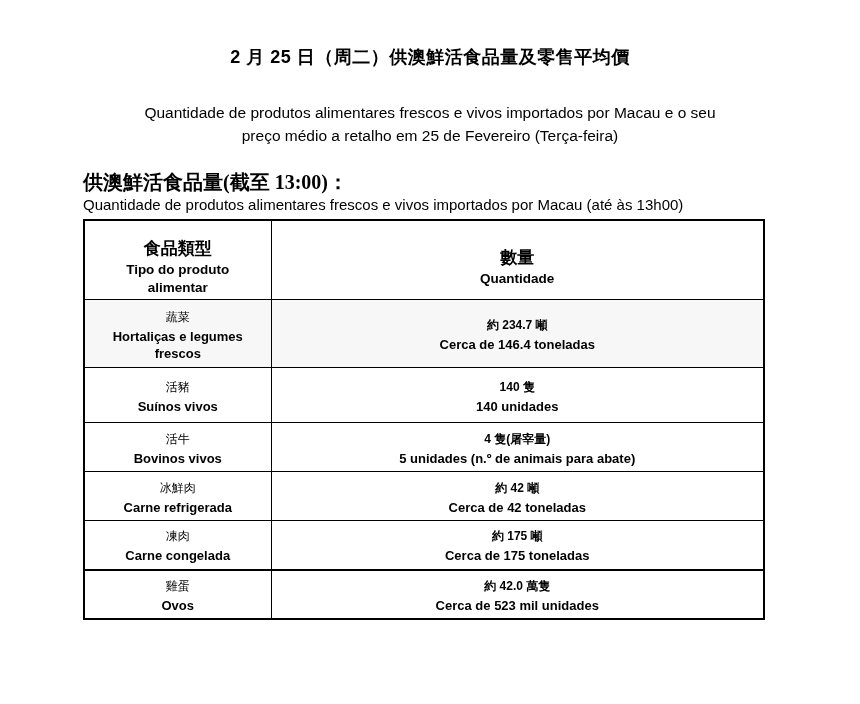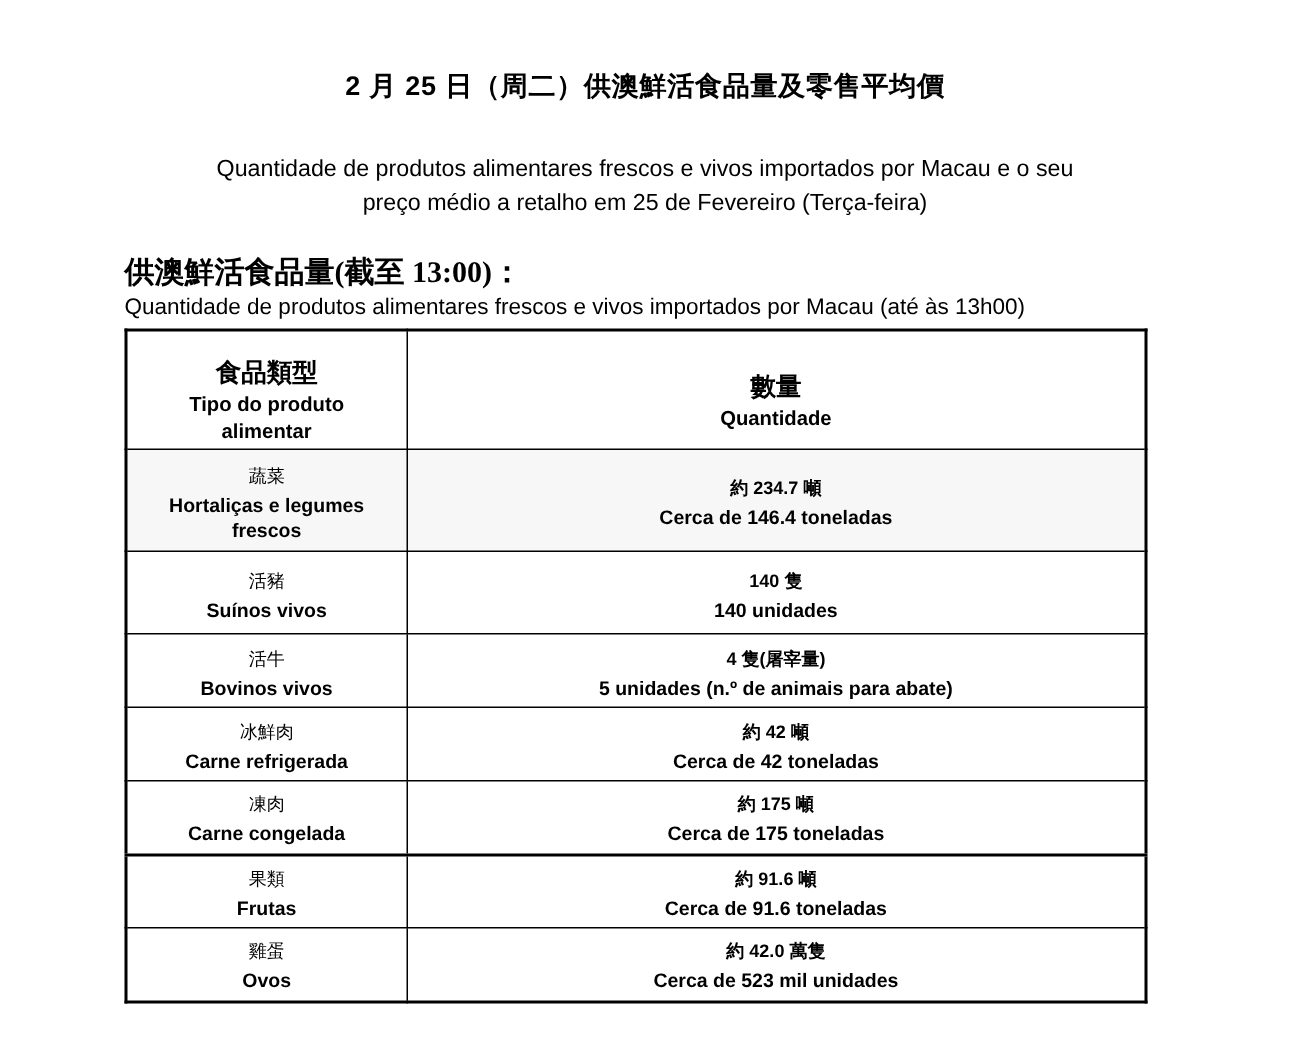--- a/index.html
+++ b/index.html
@@ -177,30 +177,20 @@
       <div class="zh">凍肉</div>
       <div class="pt">Carne congelada</div>
     </td>
     <td>
       <div class="zh qty">約 175 噸</div>
       <div class="pt">Cerca de 175 toneladas</div>
     </td>
   </tr>
 
 
-  <tr>
-    <td>
-      <div class="zh">果類</div>
-      <div class="pt">Frutas</div>
-    </td>
-    <td>
-      <div class="zh qty">約 91.6 噸</div>
-      <div class="pt">Cerca de 91.6 toneladas</div>
-    </td>
-  </tr>
 
   <tr>
     <td>
       <div class="zh">雞蛋</div>
       <div class="pt">Ovos</div>
     </td>
     <td>
       <div class="zh qty">約 42.0 萬隻</div>
       <div class="pt">Cerca de 523 mil unidades</div>
     </td>

